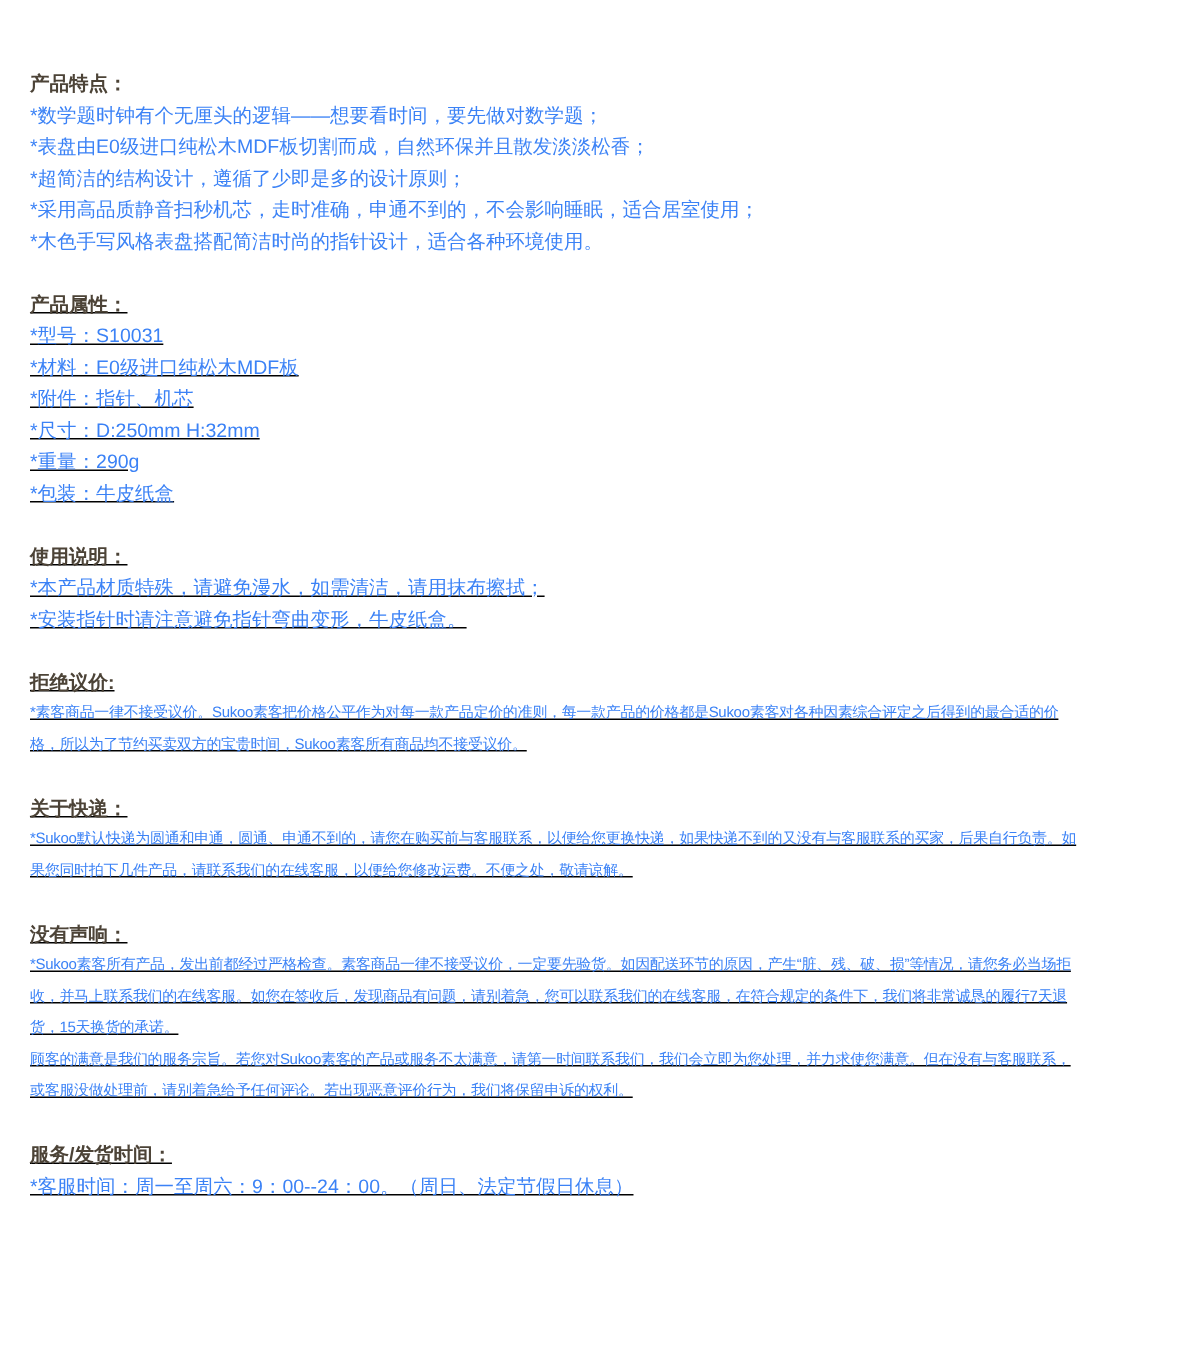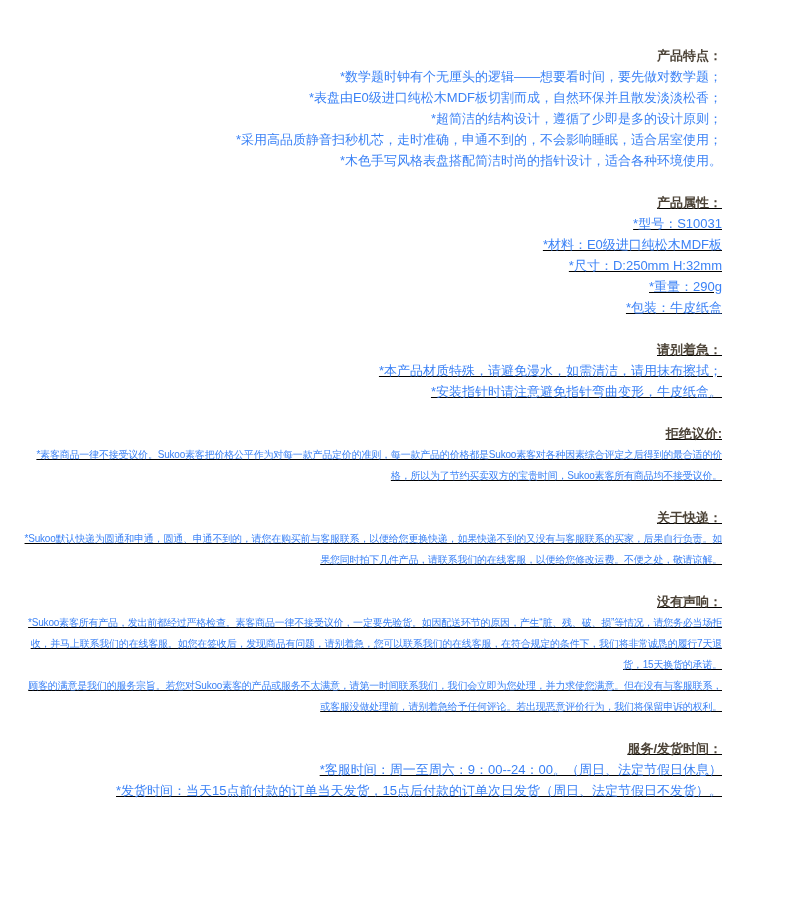--- a/index.html
+++ b/index.html
@@ -12,21 +12,20 @@
     height: 900px;
     overflow: hidden;
     font-family: "Liberation Sans", "DejaVu Sans", sans-serif;
   }
   .page {
     box-sizing: border-box;
     width: 800px;
     padding: 45px 78px 0 20px;
     font-size: 13px;
     line-height: 21px;
-    text-align: right;
   }
   .section { margin: 0; }
   .section + .section { margin-top: 21px; text-decoration: underline; }
   .hd {
     margin: 0;
     font-size: 13px;
     font-weight: bold;
     color: #4c4337;
     line-height: 21px;
   }
@@ -51,27 +50,28 @@
     <p class="ln">*表盘由E0级进口纯松木MDF板切割而成，自然环保并且散发淡淡松香；</p>
     <p class="ln">*超简洁的结构设计，遵循了少即是多的设计原则；</p>
     <p class="ln">*采用高品质静音扫秒机芯，走时准确，申通不到的，不会影响睡眠，适合居室使用；</p>
     <p class="ln">*木色手写风格表盘搭配简洁时尚的指针设计，适合各种环境使用。</p>
   </div>
 
   <div class="section">
     <p class="hd">产品属性：</p>
     <p class="ln">*型号：S10031</p>
     <p class="ln">*材料：E0级进口纯松木MDF板</p>
+    <p class="ln">*附件：指针、机芯</p>
     <p class="ln">*尺寸：D:250mm H:32mm</p>
     <p class="ln">*重量：290g</p>
     <p class="ln">*包装：牛皮纸盒</p>
   </div>
 
   <div class="section">
-    <p class="hd">请别着急：</p>
+    <p class="hd">使用说明：</p>
     <p class="ln">*本产品材质特殊，请避免漫水，如需清洁，请用抹布擦拭；</p>
     <p class="ln">*安装指针时请注意避免指针弯曲变形，牛皮纸盒。</p>
   </div>
 
   <div class="section alt">
     <p class="hd">拒绝议价:</p>
     <p class="ln">*素客商品一律不接受议价。Sukoo素客把价格公平作为对每一款产品定价的准则，每一款产品的价格都是Sukoo素客对各种因素综合评定之后得到的最合适的价格，所以为了节约买卖双方的宝贵时间，Sukoo素客所有商品均不接受议价。</p>
   </div>
 
   <div class="section alt">
@@ -81,16 +81,15 @@
 
   <div class="section alt">
     <p class="hd">没有声响：</p>
     <p class="ln">*Sukoo素客所有产品，发出前都经过严格检查。素客商品一律不接受议价，一定要先验货。如因配送环节的原因，产生“脏、残、破、损”等情况，请您务必当场拒收，并马上联系我们的在线客服。如您在签收后，发现商品有问题，请别着急，您可以联系我们的在线客服，在符合规定的条件下，我们将非常诚恳的履行7天退货，15天换货的承诺。</p>
     <p class="ln">顾客的满意是我们的服务宗旨。若您对Sukoo素客的产品或服务不太满意，请第一时间联系我们，我们会立即为您处理，并力求使您满意。但在没有与客服联系，或客服没做处理前，请别着急给予任何评论。若出现恶意评价行为，我们将保留申诉的权利。</p>
   </div>
 
   <div class="section">
     <p class="hd">服务/发货时间：</p>
     <p class="ln">*客服时间：周一至周六：9：00--24：00。（周日、法定节假日休息）</p>
-    <p class="ln">*发货时间：当天15点前付款的订单当天发货，15点后付款的订单次日发货（周日、法定节假日不发货）。</p>
   </div>
 
 </div>
 
 </body></html>

